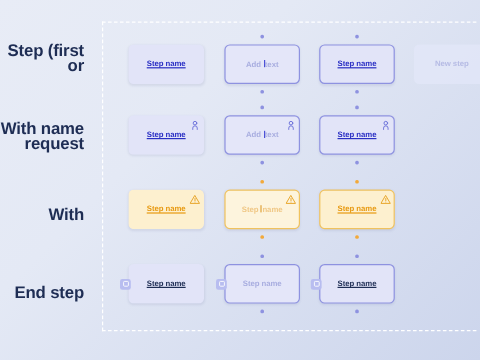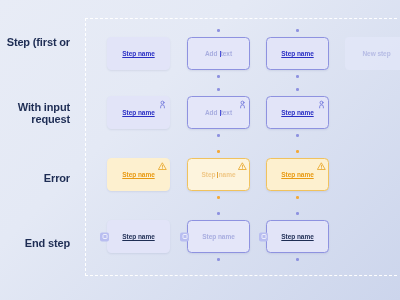--- a/index.html
+++ b/index.html
@@ -26,21 +26,21 @@
     top: 0;
     width: 78px;
     height: 300px;
   }
   .row-label {
     position: absolute;
     right: 8px;
     width: 70px;
     text-align: right;
     color: #1e2d54;
-    font-size: 11px;
+    font-size: 14px;
     font-weight: bold;
     line-height: 12px;
     letter-spacing: -0.15px;
   }
   .row-label.r0 { top: 36px; }
   .row-label.r1 { top: 101px; }
   .row-label.r2 { top: 172px; }
   .row-label.r3 { top: 237px; padding-left: 20px; }
 
   
@@ -202,22 +202,22 @@
   }
   .dot.amber { background: #f2a93b; }
 </style>
 </head>
 <body>
 
 <div id="stage">
 
   <div class="labels">
       <div class="row-label r0"><span>Step (first or</span><br></div>
-      <div class="row-label r1"><span>With input</span><br><span>request</span></div>
-      <div class="row-label r2"><span>Error</span></div>
+      <div class="row-label r1"><span>With name</span><br><span>request</span></div>
+      <div class="row-label r2"><span>With</span></div>
       <div class="row-label r3"><span>End step</span></div>
     </div>
 
   <div class="frame"></div>
 
   <div class="grid">
       <div class="cell c0 r0">
         <div class="card plain">
           <span class="card-text">Step name</span>
         </div>

